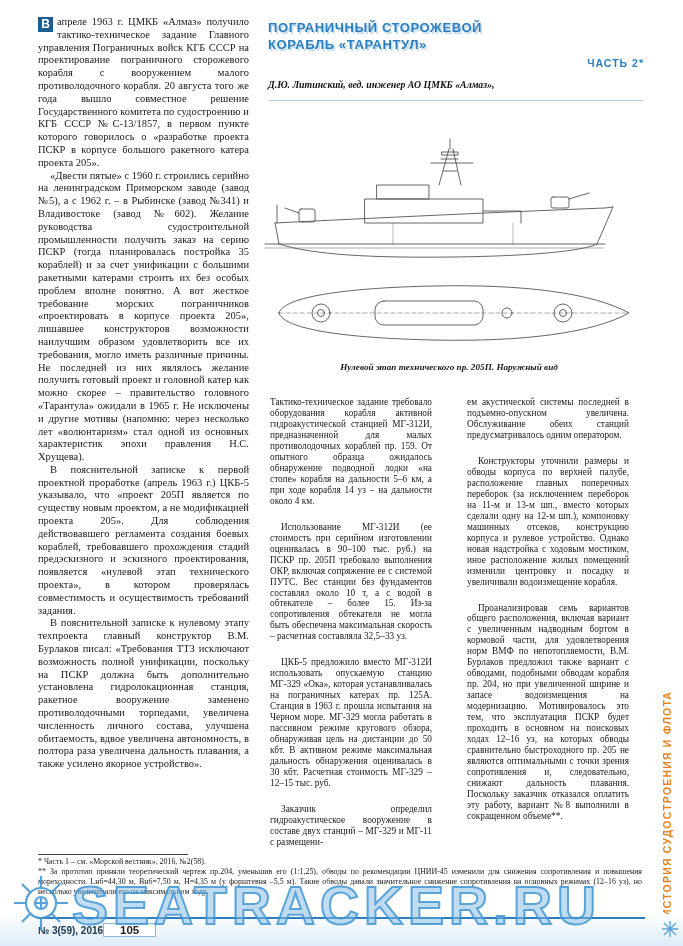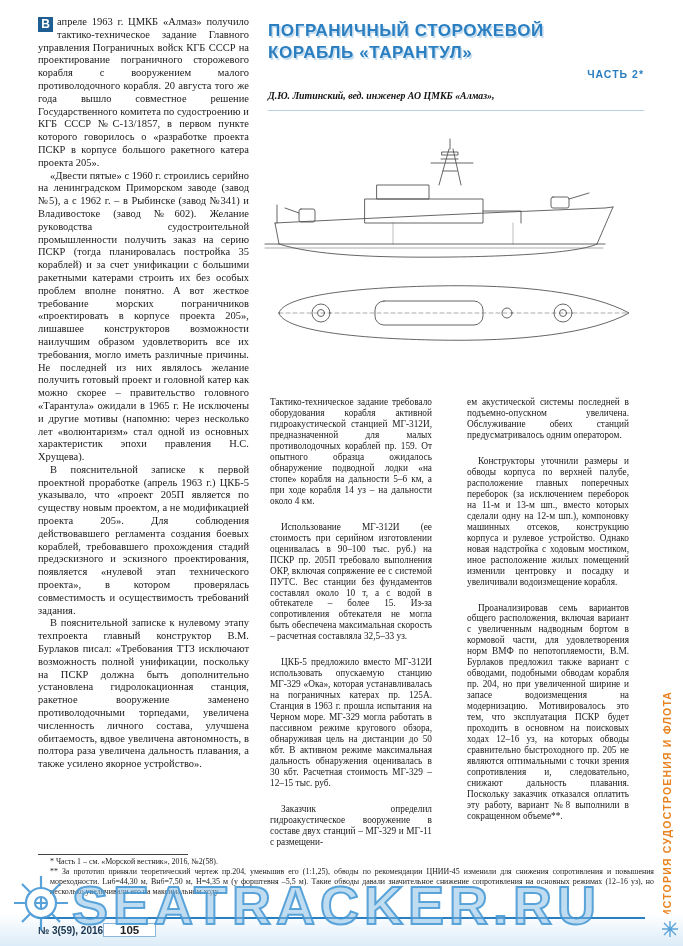--- a/index.html
+++ b/index.html
@@ -17,21 +17,21 @@
   .left-col p.first{text-indent:0;}
   .dropcap{
     float:left;width:15px;height:15px;margin:1px 4px 0 0;
     background:#1e5e93;color:#fff;font-family:"Liberation Sans",sans-serif;
     font-weight:bold;font-size:12px;line-height:15px;text-align:center;
   }
   
   .title-block{position:absolute;left:268px;top:20px;width:376px;}
   .title{
     font-family:"Liberation Sans",sans-serif;font-weight:bold;
-    font-size:17px;line-height:1.28;color:#2b7fc0;letter-spacing:.6px;
+    font-size:13px;line-height:1.28;color:#2b7fc0;letter-spacing:.6px;
     text-shadow:1.5px 1.5px 0 #c4dcef;margin:0;
   }
   .part{
     font-family:"Liberation Sans",sans-serif;font-weight:bold;
     font-size:10.5px;color:#2b7fc0;letter-spacing:1px;margin-top:4px;text-align:right;
   }
   .author{
     margin-top:9px;font-style:italic;font-weight:bold;font-size:9.8px;
     line-height:1.4;color:#111;border-bottom:1px solid #b9cfe2;padding-bottom:8px;
   }
@@ -53,21 +53,21 @@
   
   .sidebar-label{
     position:absolute;right:10px;top:645px;height:272px;
     writing-mode:vertical-rl;transform:rotate(180deg);
     font-family:"Liberation Sans",sans-serif;font-weight:bold;
     font-size:10.5px;letter-spacing:1.2px;color:#e8821e;white-space:nowrap;
   }
   
   .fn-sep{position:absolute;left:38px;top:854px;width:150px;border-top:1px solid #444;}
   .footnotes{
-    position:absolute;left:50px;top:857px;width:604px;
+    position:absolute;left:38px;top:857px;width:604px;
     font-size:7.9px;line-height:1.28;text-align:justify;
   }
   .footnotes p{margin:0;}
   
   .footer-band{
     position:absolute;left:0;right:0;top:914px;height:32px;
     background:linear-gradient(#ffffff, #dcecf8);
   }
   .footer{
     position:absolute;left:38px;top:917px;width:607px;
@@ -155,20 +155,21 @@
         <path d="M26,182 L376,182" stroke-dasharray="4 3" stroke-width="0.5"></path>
         <rect x="122" y="170" width="108" height="24" rx="9"></rect>
         <circle cx="310" cy="182" r="9"></circle>
         <circle cx="310" cy="182" r="3.5"></circle>
         <circle cx="68" cy="182" r="9"></circle>
         <circle cx="68" cy="182" r="3.5"></circle>
         <circle cx="254" cy="182" r="5"></circle>
       </g>
     </svg>
   </div>
+  <div class="caption">Нулевой этап технического пр. 205П. Наружный вид</div>
 
   <div class="col mid-col">
     <p class="nofirst">Тактико-техническое задание требовало оборудования корабля активной гидроакустической станцией МГ-312И, предназначенной для малых противолодочных кораблей пр. 159. От опытного образца ожидалось обнаружение подводной лодки «на стопе» корабля на дальности 5–6 км, а при ходе корабля 14 уз – на дальности около 4 км.</p>
     <p>Использование МГ-312И (ее стоимость при серийном изготовлении оценивалась в 90–100 тыс. руб.) на ПСКР пр. 205П требовало выполнения ОКР, включая сопряжение ее с системой ПУТС. Вес станции без фундаментов составлял около 10 т, а с водой в обтекателе – более 15. Из-за сопротивления обтекателя не могла быть обеспечена максимальная скорость – расчетная составляла 32,5–33 уз.</p>
     <p>ЦКБ-5 предложило вместо МГ-312И использовать опускаемую станцию МГ-329 «Ока», которая устанавливалась на пограничных катерах пр. 125А. Станция в 1963 г. прошла испытания на Черном море. МГ-329 могла работать в пассивном режиме кругового обзора, обнаруживая цель на дистанции до 50 кбт. В активном режиме максимальная дальность обнаружения оценивалась в 30 кбт. Расчетная стоимость МГ-329 – 12–15 тыс. руб.</p>
     <p>Заказчик определил гидроакустическое вооружение в составе двух станций – МГ-329 и МГ-11 с размещени-</p>
   </div>
 
   <div class="col right-col">
     <p class="nofirst">ем акустической системы последней в подъемно-опускном увеличена. Обслуживание обеих станций предусматривалось одним оператором.</p>

